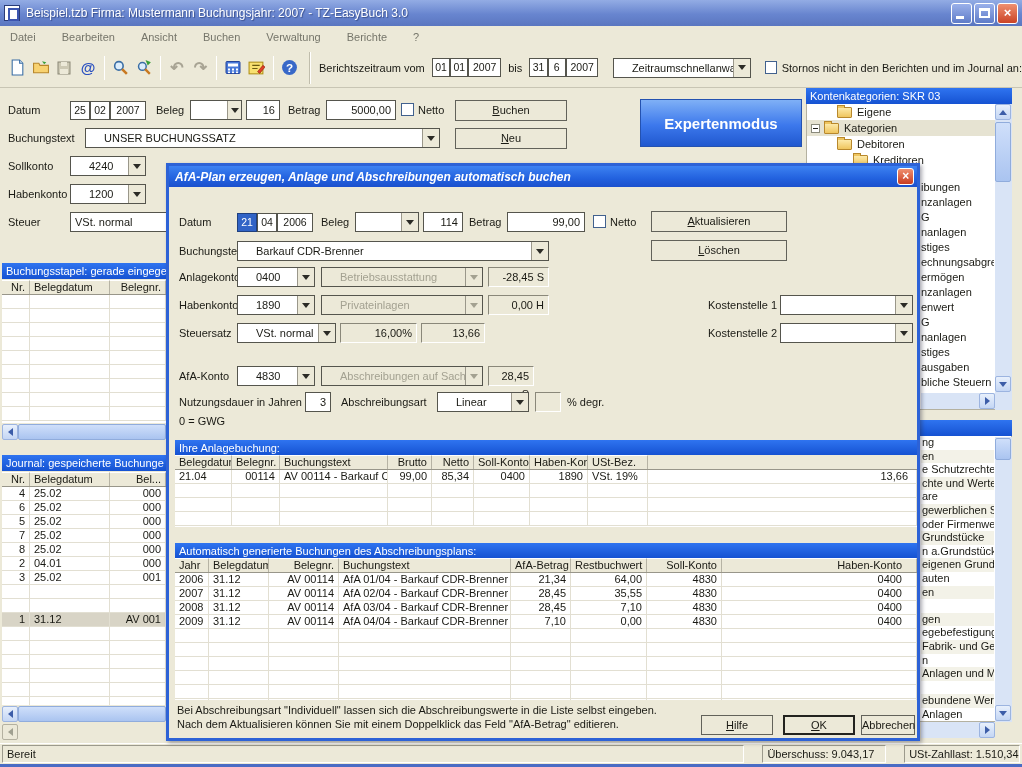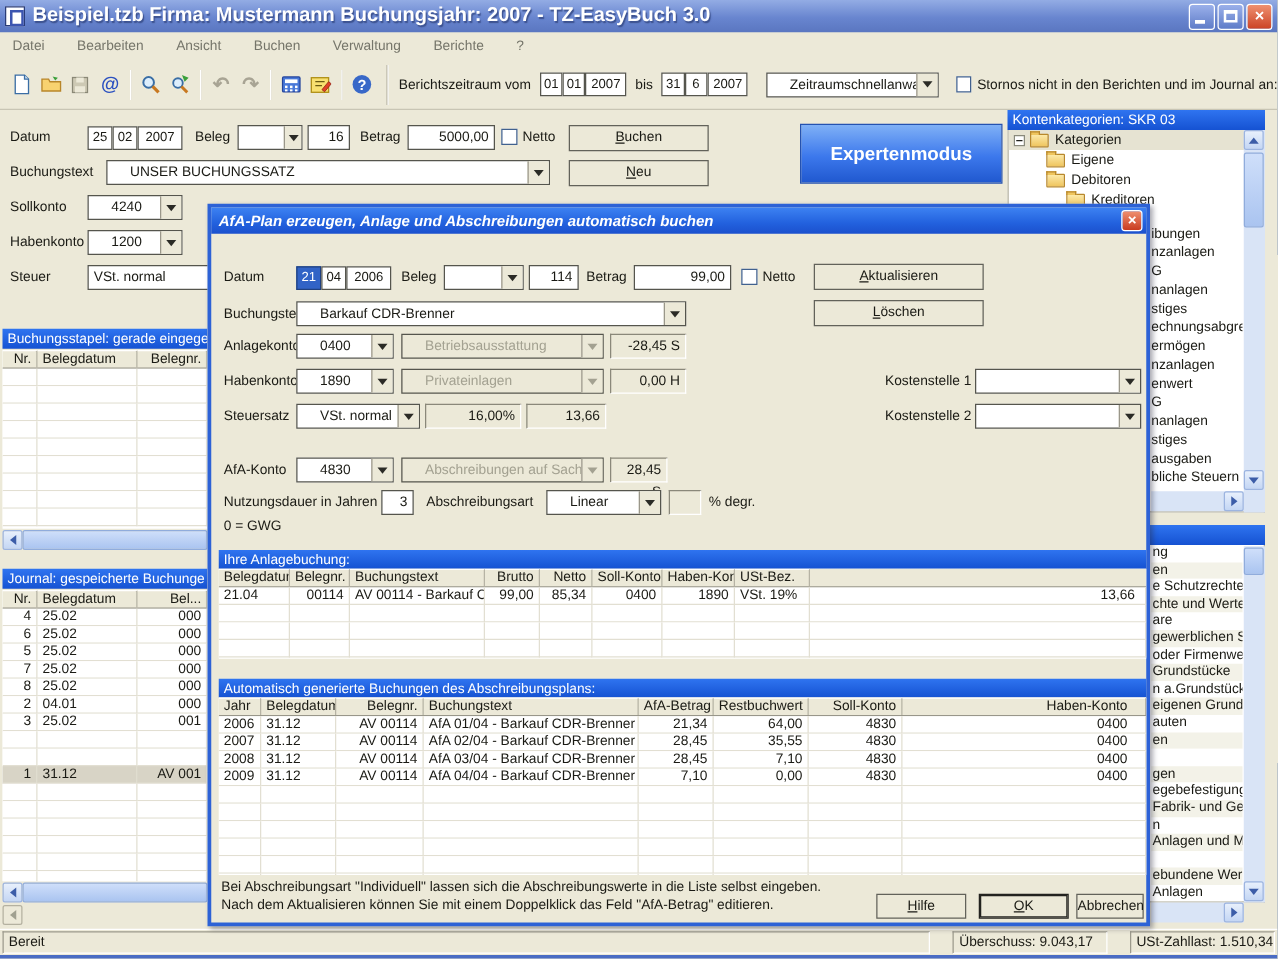--- a/index.html
+++ b/index.html
@@ -1,21 +1,21 @@
 <!DOCTYPE html>
 <html><head>
 <meta charset="utf-8">
 <style>
   *{margin:0;padding:0;box-sizing:border-box;font-family:"Liberation Sans",sans-serif;}
   html,body{background:#9aa8c0;}
   #screen{position:relative;width:1022px;height:767px;background:#ece9d8;overflow:hidden;font-size:11px;color:#1a1a14;}
   .abs{position:absolute;}
   
   #titlebar{left:0;top:0;width:1022px;height:26px;background:linear-gradient(180deg,#93ace4 0%,#6885cf 55%,#5a76c0 100%);display:flex;align-items:center;padding:0 4px;}
-  #titlebar .ttl{color:#fff;font-weight:bold;font-size:16px;margin-left:6px;text-shadow:1px 1px 1px #3a4f8c;white-space:nowrap;}
+  #titlebar .ttl{color:#fff;font-weight:normal;font-size:12px;margin-left:6px;text-shadow:1px 1px 1px #3a4f8c;white-space:nowrap;}
   .appicon{width:16px;height:16px;background:#fff;border:1px solid #2a3c78;display:inline-block;position:relative;}
   .appicon::after{content:"";position:absolute;left:3px;top:2px;width:7px;height:9px;border:2px solid #3c55b0;}
   .capbtns{margin-left:auto;display:flex;gap:2px;}
   .capbtn{width:21px;height:21px;border:1px solid #fff;border-radius:3px;background:linear-gradient(180deg,#9ab0ea,#5f7cc8);position:relative;}
   .capbtn.close{background:linear-gradient(180deg,#ef9070,#cb4426);color:#fff;font-weight:bold;font-size:13px;text-align:center;line-height:18px;}
   .glyph-min{position:absolute;left:4px;bottom:4px;width:8px;height:3px;background:#fff;}
   .glyph-max{position:absolute;left:4px;top:4px;width:11px;height:10px;border:2px solid #fff;border-top-width:3px;}
   
   #menubar{left:0;top:26px;width:1022px;height:22px;background:#ece9d8;display:flex;align-items:center;gap:26px;padding-left:10px;color:#75756a;}
   #menubar span{cursor:default;}
@@ -415,28 +415,28 @@
         <span class="tri-l"></span>
       </span>
     <span class="sbthumb" style="flex:1"></span>
   </div>
   <div class="abs sbbtn grey" style="left:2px;top:724px">
       <span class="tri-l g"></span>
     </div>
 
   <div class="abs bluehdr" style="left:806px;top:88px;width:206px">Kontenkategorien: SKR 03</div>
   <div class="abs" style="left:806px;top:104px;width:206px;height:306px;background:#fff;border:1px solid #b4b1a0;border-top:none">
+    <div class="treerow" style="padding-left:30px">
+      <span class="folder"></span>
+      <span>Eigene</span>
+    </div>
     <div class="treerow" style="background:#e6e3d2">
       <span class="expbox"></span>
       <span class="folder"></span>
       <span>Kategorien</span>
-    </div>
-    <div class="treerow" style="padding-left:30px">
-      <span class="folder"></span>
-      <span>Eigene</span>
     </div>
     <div class="treerow" style="padding-left:30px">
       <span class="folder"></span>
       <span>Debitoren</span>
     </div>
     <div class="treerow" style="padding-left:46px">
       <span class="folder"></span>
       <span>Kreditoren</span>
     </div>
   </div>

